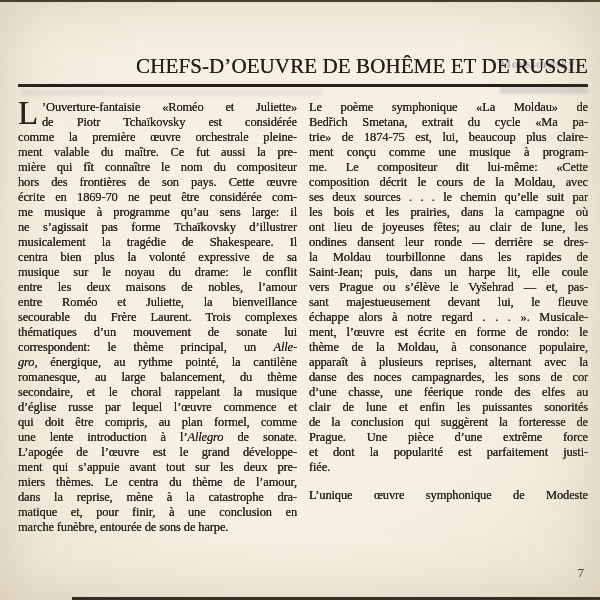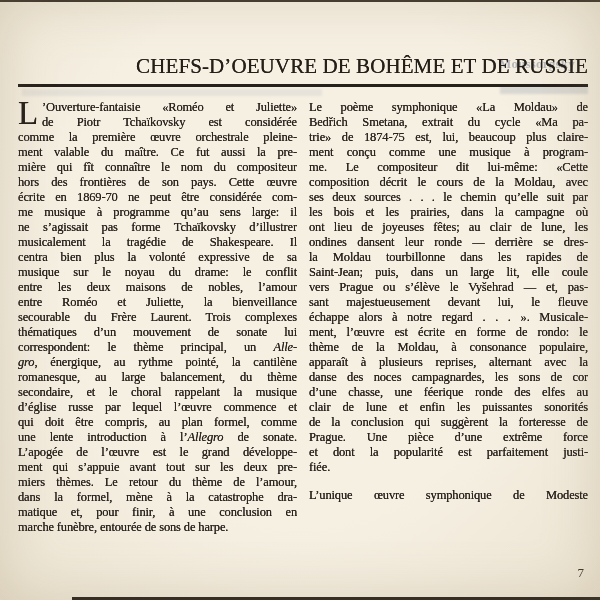--- a/index.html
+++ b/index.html
@@ -87,38 +87,38 @@
         <div class="line">thématiques d’un mouvement de sonate lui</div>
         <div class="line">correspondent: le thème principal, un <i>Alle-</i></div>
         <div class="line"><i>gro</i>, énergique, au rythme pointé, la cantilène</div>
         <div class="line">romanesque, au large balancement, du thème</div>
         <div class="line">secondaire, et le choral rappelant la musique</div>
         <div class="line">d’église russe par lequel l’œuvre commence et</div>
         <div class="line">qui doit être compris, au plan formel, comme</div>
         <div class="line">une lente introduction à l’<i>Allegro</i> de sonate.</div>
         <div class="line">L’apogée de l’œuvre est le grand développe-</div>
         <div class="line">ment qui s’appuie avant tout sur les deux pre-</div>
-        <div class="line">miers thèmes. Le retour du thème de l’amour,</div>
-        <div class="line">dans la formel, mène à la catastrophe dra-</div>
+        <div class="line">miers thèmes. Le centra du thème de l’amour,</div>
+        <div class="line">dans la reprise, mène à la catastrophe dra-</div>
         <div class="line">matique et, pour finir, à une conclusion en</div>
         <div class="line end">marche funèbre, entourée de sons de harpe.</div>
       </div>
     <div class="col" id="col-right">
         <div class="line">Le poème symphonique «La Moldau» de</div>
         <div class="line">Bedřich Smetana, extrait du cycle «Ma pa-</div>
         <div class="line">trie» de 1874-75 est, lui, beaucoup plus claire-</div>
         <div class="line">ment conçu comme une musique à program-</div>
         <div class="line">me. Le compositeur dit lui-même: «Cette</div>
         <div class="line">composition décrit le cours de la Moldau, avec</div>
         <div class="line">ses deux sources . . . le chemin qu’elle suit par</div>
         <div class="line">les bois et les prairies, dans la campagne où</div>
         <div class="line">ont lieu de joyeuses fêtes; au clair de lune, les</div>
         <div class="line">ondines dansent leur ronde — derrière se dres-</div>
         <div class="line">la Moldau tourbillonne dans les rapides de</div>
-        <div class="line">Saint-Jean; puis, dans un large lit, elle coule</div>
+        <div class="line">Saint-Jean; puis, dans un harpe lit, elle coule</div>
         <div class="line">vers Prague ou s’élève le Vyšehrad — et, pas-</div>
         <div class="line">sant majestueusement devant lui, le fleuve</div>
         <div class="line">échappe alors à notre regard . . . ». Musicale-</div>
         <div class="line">ment, l’œuvre est écrite en forme de rondo: le</div>
         <div class="line">thème de la Moldau, à consonance populaire,</div>
         <div class="line">apparaît à plusieurs reprises, alternant avec la</div>
         <div class="line">danse des noces campagnardes, les sons de cor</div>
         <div class="line">d’une chasse, une féerique ronde des elfes au</div>
         <div class="line">clair de lune et enfin les puissantes sonorités</div>
         <div class="line">de la conclusion qui suggèrent la forteresse de</div>

